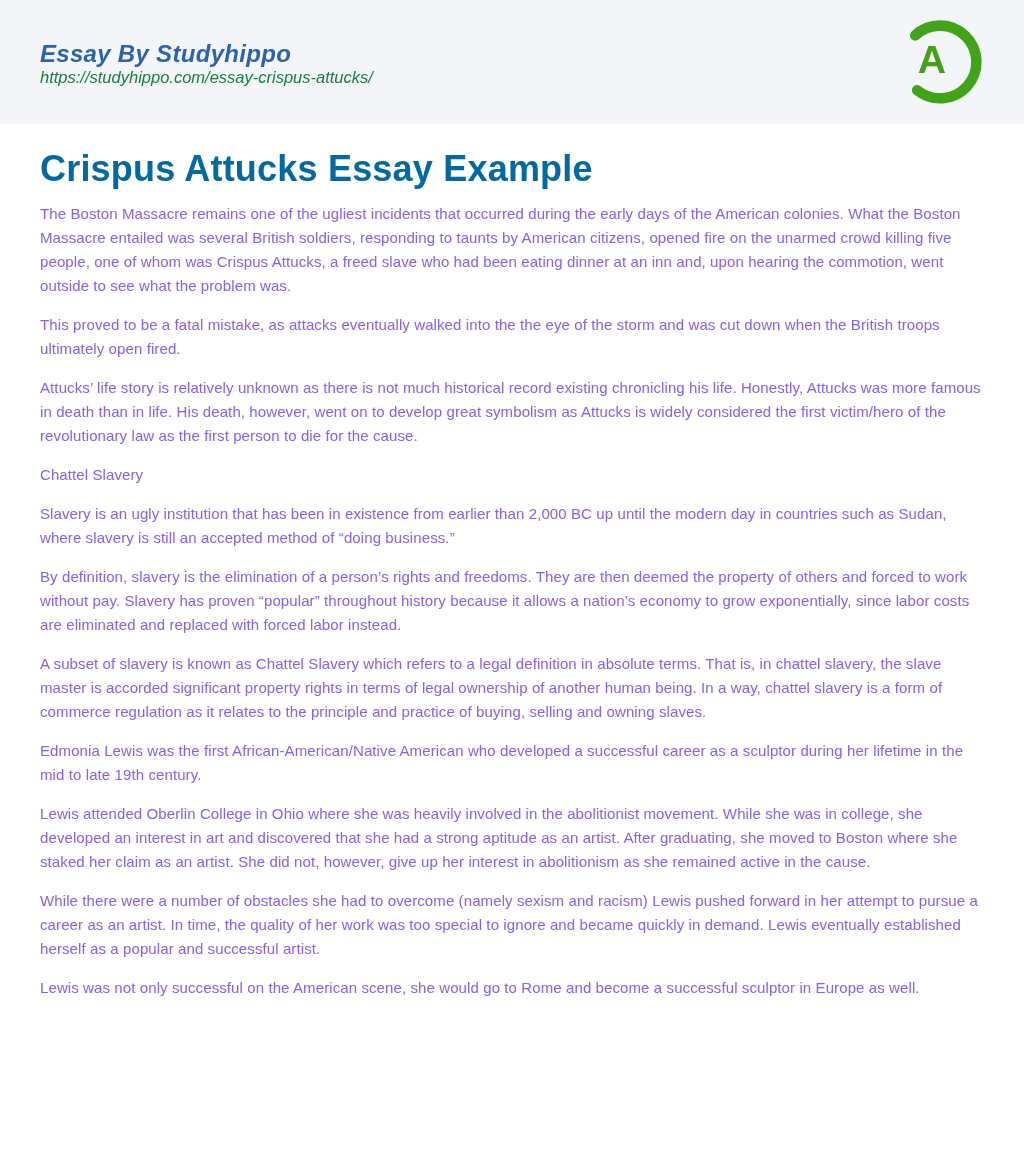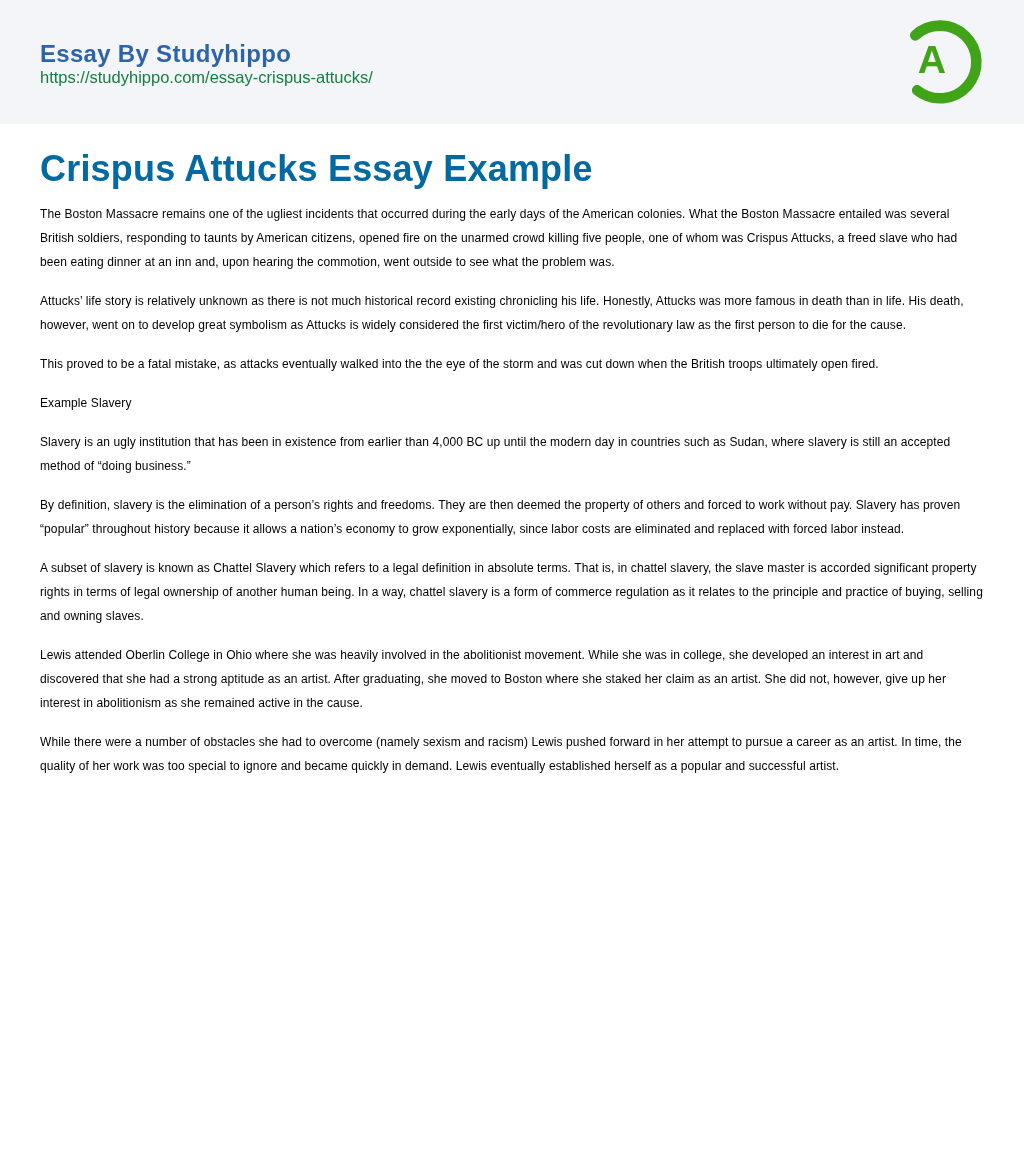--- a/index.html
+++ b/index.html
@@ -14,21 +14,21 @@
 
   
   .page-header {
     background: #f3f5f9;
     height: 124px;
     padding: 0 40px;
     display: flex;
     justify-content: space-between;
     align-items: center;
   }
-  .header-text { display: flex; flex-direction: column; gap: 3px; padding-top: 4px; }
+  .header-text { display: flex; flex-direction: column; gap: 3px; padding-top: 4px; font-style: italic; }
   .site-title {
     color: #2d64a8;
     font-size: 24px;
     font-weight: 700;
     letter-spacing: 0.3px;
     text-decoration: none;
     line-height: 1;
   }
   .page-url {
     color: #15803d;
@@ -45,23 +45,23 @@
   }
   .article-title {
     font-size: 36px;
     font-weight: 700;
     color: #0369a1;
     letter-spacing: 0.2px;
     margin: 0 0 13px 0;
     line-height: 1.15;
   }
   .para {
-    font-size: 12px;
+    font-size: 15px;
     line-height: 24px;
-    color: #000000;
+    color: #8b5cf6;
     margin: 0 0 15px 0;
     letter-spacing: 0.1px;
   }
   .section-heading {
     white-space: pre-wrap; 
   }
 </style>
 </head>
 <body>
 
@@ -75,21 +75,23 @@
       <path d="M 20.1 18.2 A 38 38 0 1 1 22.1 75.5" fill="none" stroke="#41a317" stroke-width="11" stroke-linecap="round"></path>
       <text x="37.5" y="57.5" text-anchor="middle" font-family="Liberation Sans, DejaVu Sans, sans-serif" font-size="41" font-weight="600" fill="#41a317">A</text>
     </svg>
   </div>
 </header>
 
 <main class="article">
   <h1 class="article-title">Crispus Attucks Essay Example</h1>
 
   <p class="para">The Boston Massacre remains one of the ugliest incidents that occurred during the early days of the American colonies. What the Boston Massacre entailed was several British soldiers, responding to taunts by American citizens, opened fire on the unarmed crowd killing five people, one of whom was Crispus Attucks, a freed slave who had been eating dinner at an inn and, upon hearing the commotion, went outside to see what the problem was.</p>
+  <p class="para">This proved to be a fatal mistake, as attacks eventually walked into the the eye of the storm and was cut down when the British troops ultimately open fired.</p>
   <p class="para">Attucks’ life story is relatively unknown as there is not much historical record existing chronicling his life. Honestly, Attucks was more famous in death than in life. His death, however, went on to develop great symbolism as Attucks is widely considered the first victim/hero of the revolutionary law as the first person to die for the cause.</p>
-  <p class="para">This proved to be a fatal mistake, as attacks eventually walked into the the eye of the storm and was cut down when the British troops ultimately open fired.</p>
-  <p class="para section-heading">Example Slavery</p>
-  <p class="para">Slavery is an ugly institution that has been in existence from earlier than 4,000 BC up until the modern day in countries such as Sudan, where slavery is still an accepted method of “doing business.”</p>
+  <p class="para section-heading">Chattel Slavery</p>
+  <p class="para">Slavery is an ugly institution that has been in existence from earlier than 2,000 BC up until the modern day in countries such as Sudan, where slavery is still an accepted method of “doing business.”</p>
   <p class="para">By definition, slavery is the elimination of a person’s rights and freedoms. They are then deemed the property of others and forced to work without pay. Slavery has proven “popular” throughout history because it allows a nation’s economy to grow exponentially, since labor costs are eliminated and replaced with forced labor instead.</p>
   <p class="para">A subset of slavery is known as Chattel Slavery which refers to a legal definition in absolute terms. That is, in chattel slavery, the slave master is accorded significant property rights in terms of legal ownership of another human being. In a way, chattel slavery is a form of commerce regulation as it relates to the principle and practice of buying, selling and owning slaves.</p>
+  <p class="para">Edmonia Lewis was the first African-American/Native American who developed a successful career as a sculptor during her lifetime in the mid to late 19th century.</p>
   <p class="para">Lewis attended Oberlin College in Ohio where she was heavily involved in the abolitionist movement. While she was in college, she developed an interest in art and discovered that she had a strong aptitude as an artist. After graduating, she moved to Boston where she staked her claim as an artist. She did not, however, give up her interest in abolitionism as she remained active in the cause.</p>
   <p class="para">While there were a number of obstacles she had to overcome (namely sexism and racism) Lewis pushed forward in her attempt to pursue a career as an artist. In time, the quality of her work was too special to ignore and became quickly in demand. Lewis eventually established herself as a popular and successful artist.</p>
+  <p class="para">Lewis was not only successful on the American scene, she would go to Rome and become a successful sculptor in Europe as well.</p>
 </main>
 
 </body></html>

